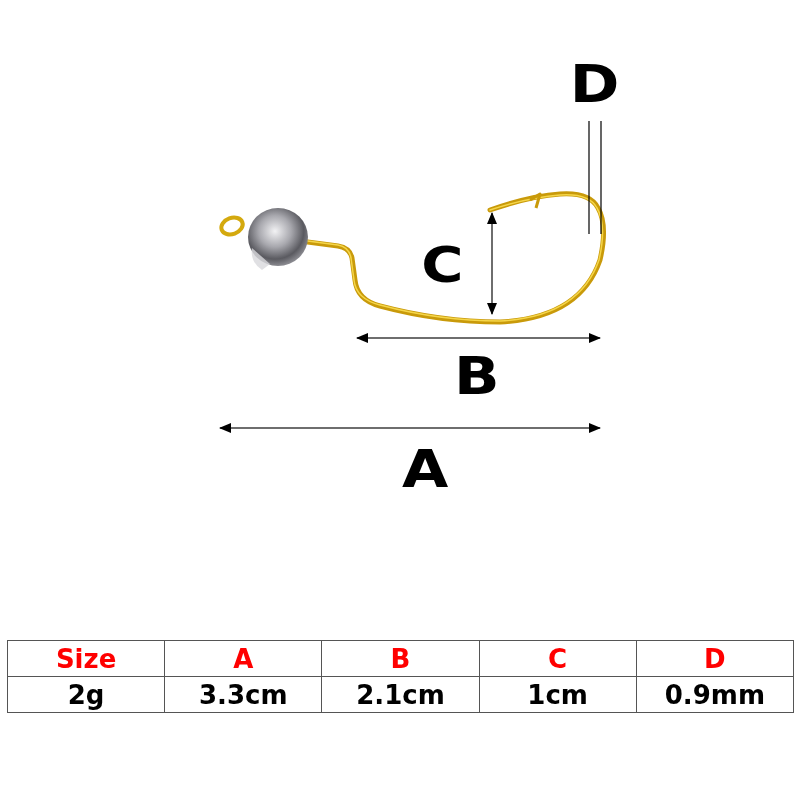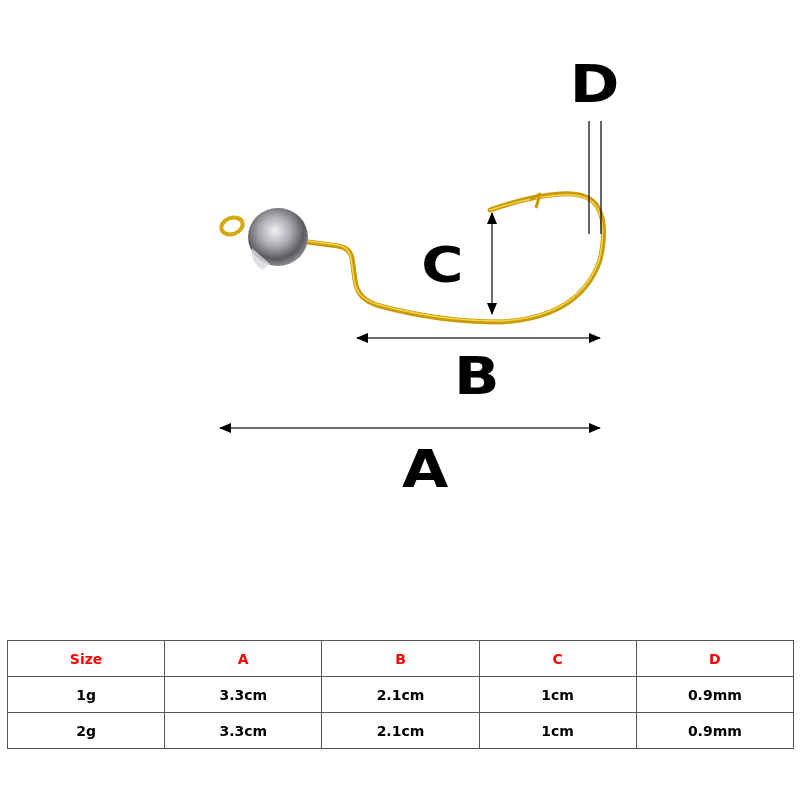--- a/index.html
+++ b/index.html
@@ -1,20 +1,20 @@
 <!DOCTYPE html>
 <html><head>
 <meta charset="utf-8">
 <style>
   html, body { margin:0; padding:0; background:#ffffff; }
   body { width:800px; height:800px; position:relative; overflow:hidden; font-family:"DejaVu Sans", sans-serif; }
   .diagram { position:absolute; left:0; top:0; width:800px; height:600px; }
   .dim-label { position:absolute; font-family:"DejaVu Sans", sans-serif; font-weight:900; color:#000; line-height:1; transform:scaleX(1.15); transform-origin:center; }
   .spec-table { position:absolute; left:7px; top:640px; width:787px; border-collapse:collapse; table-layout:fixed; }
-  .spec-table th, .spec-table td { border:1.5px solid #555; height:35px; padding:0; text-align:center; vertical-align:middle; font-family:"DejaVu Sans", sans-serif; font-weight:bold; font-size:14px; color:#000; }
+  .spec-table th, .spec-table td { border:1.5px solid #555; height:35px; padding:0; text-align:center; vertical-align:middle; font-family:"DejaVu Sans", sans-serif; font-weight:bold; font-size:26px; color:#000; }
   .spec-table th { color:#ff0000; }
 </style>
 </head>
 <body>
 
 <div class="diagram">
   <svg width="800" height="600" viewBox="0 0 800 600">
     <defs>
       <radialGradient id="leadGrad" cx="45%" cy="40%" r="60%">
         <stop offset="0%" stop-color="#f2f2f4"></stop>
@@ -75,27 +75,20 @@
     <tr>
       <th>Size</th>
       <th>A</th>
       <th>B</th>
       <th>C</th>
       <th>D</th>
     </tr>
   </thead>
   <tbody>
     <tr>
-      <td>1g</td>
-      <td>3.3cm</td>
-      <td>2.1cm</td>
-      <td>1cm</td>
-      <td>0.9mm</td>
-    </tr>
-    <tr>
       <td>2g</td>
       <td>3.3cm</td>
       <td>2.1cm</td>
       <td>1cm</td>
       <td>0.9mm</td>
     </tr>
   </tbody>
 </table>
 
 </body></html>

